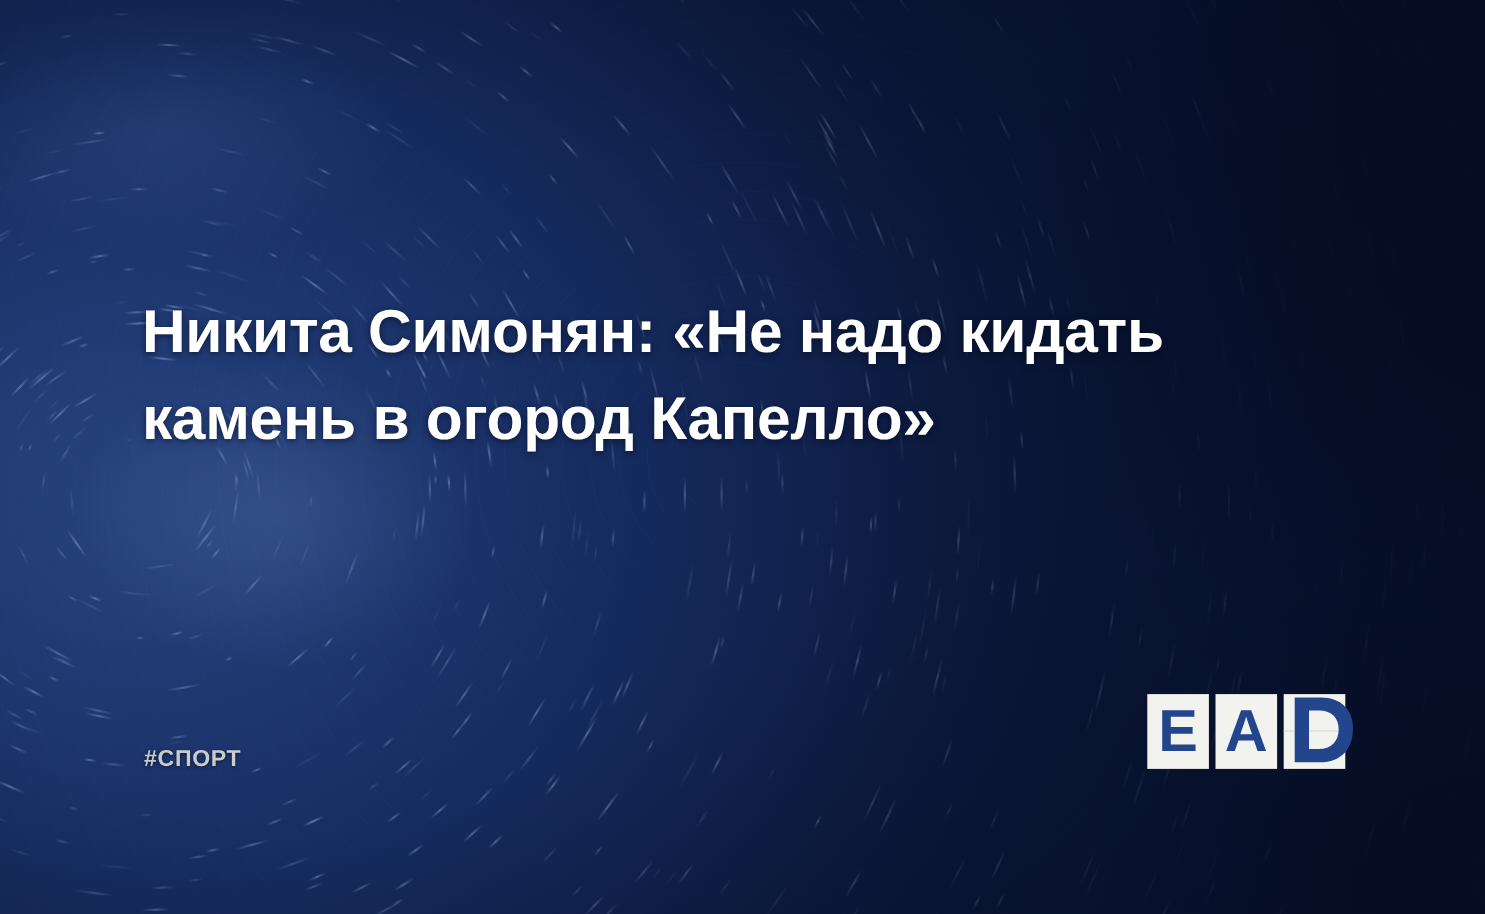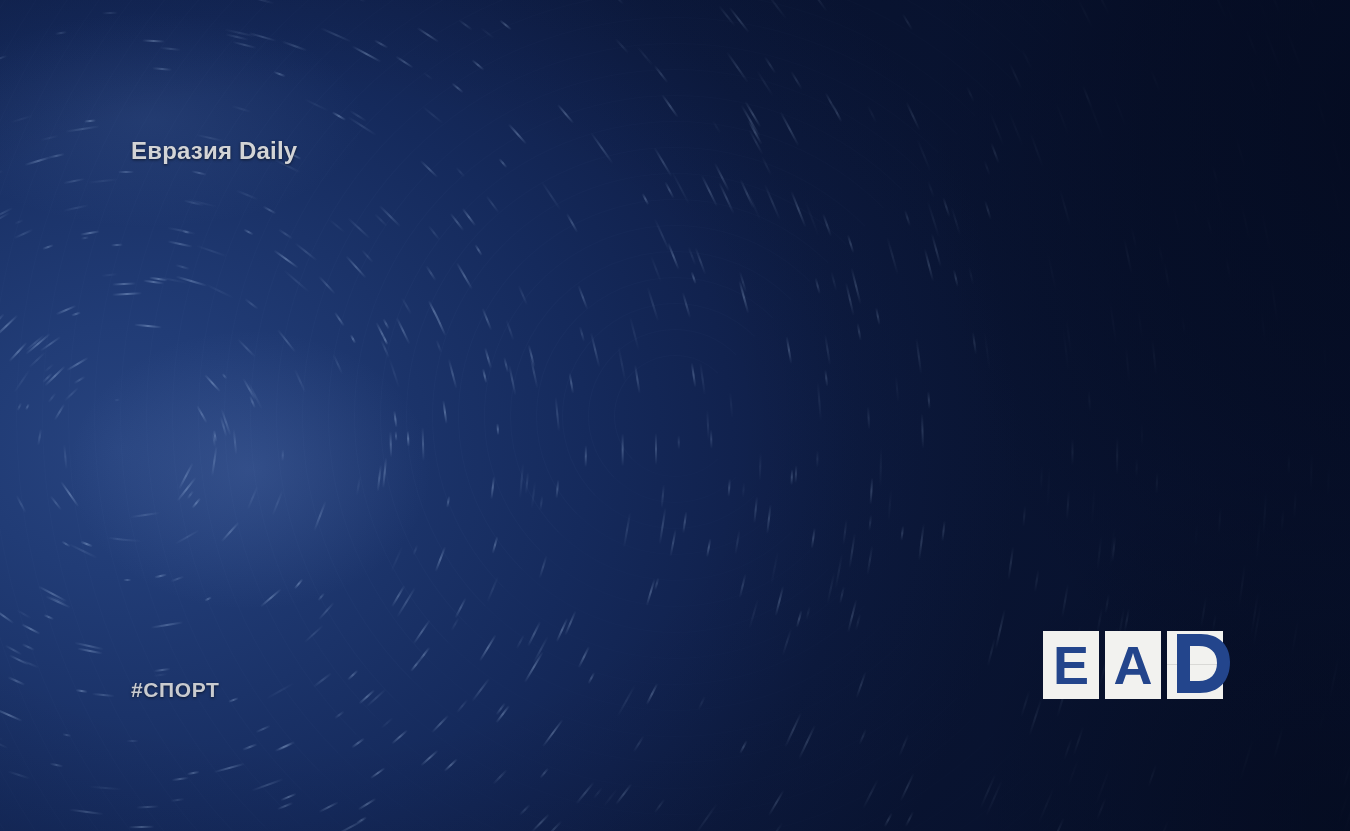--- a/index.html
+++ b/index.html
@@ -758,22 +758,22 @@
       <u style="left:638.7px;top:197.9px;width:12.8px;opacity:0.48;transform:rotate(422.2deg)"></u>
       <u style="left:185.6px;top:202.0px;width:31.5px;opacity:0.11;transform:rotate(373.7deg)"></u>
       <u style="left:24.1px;top:159.5px;width:28.2px;opacity:0.52;transform:rotate(343.1deg)"></u>
       <u style="left:607.6px;top:-7.4px;width:18.9px;opacity:0.14;transform:rotate(404.4deg)"></u>
       <u style="left:227.9px;top:699.3px;width:10.9px;opacity:0.54;transform:rotate(158.3deg)"></u>
     </div>
 
   <div class="bg-layer bg-darkright"></div>
   <div class="bg-layer vign"></div>
 
-  <div class="brand">Евразия Daily</div>
-
+
+  <div class="headline">Никита Симонян: «Не надо кидать камень в огород Капелло»</div>
 
   <div class="tag">#СПОРТ</div>
 
   <div class="logo">
     <div class="tile t1"></div>
     <div class="tile t2"></div>
     <div class="tile t3"></div>
     <div class="glyph g1">E</div>
     <div class="glyph g2">A</div>
     <div class="gd">

